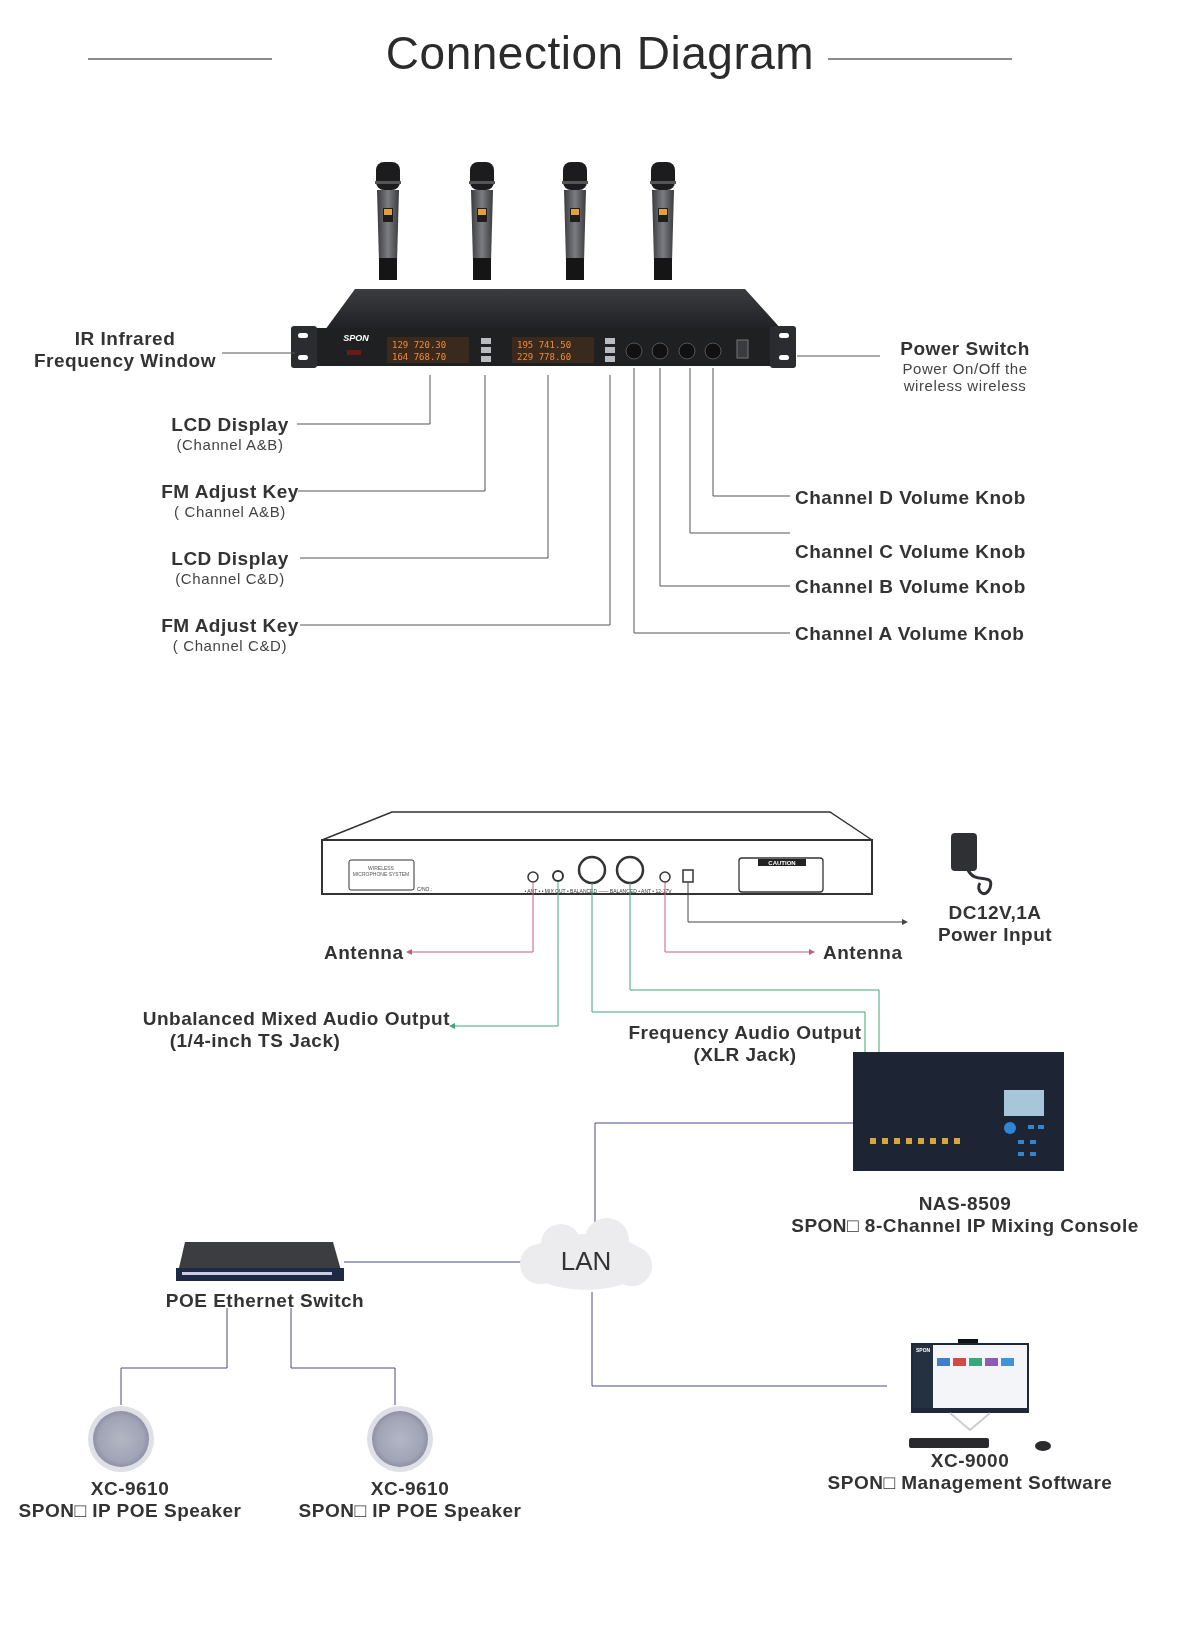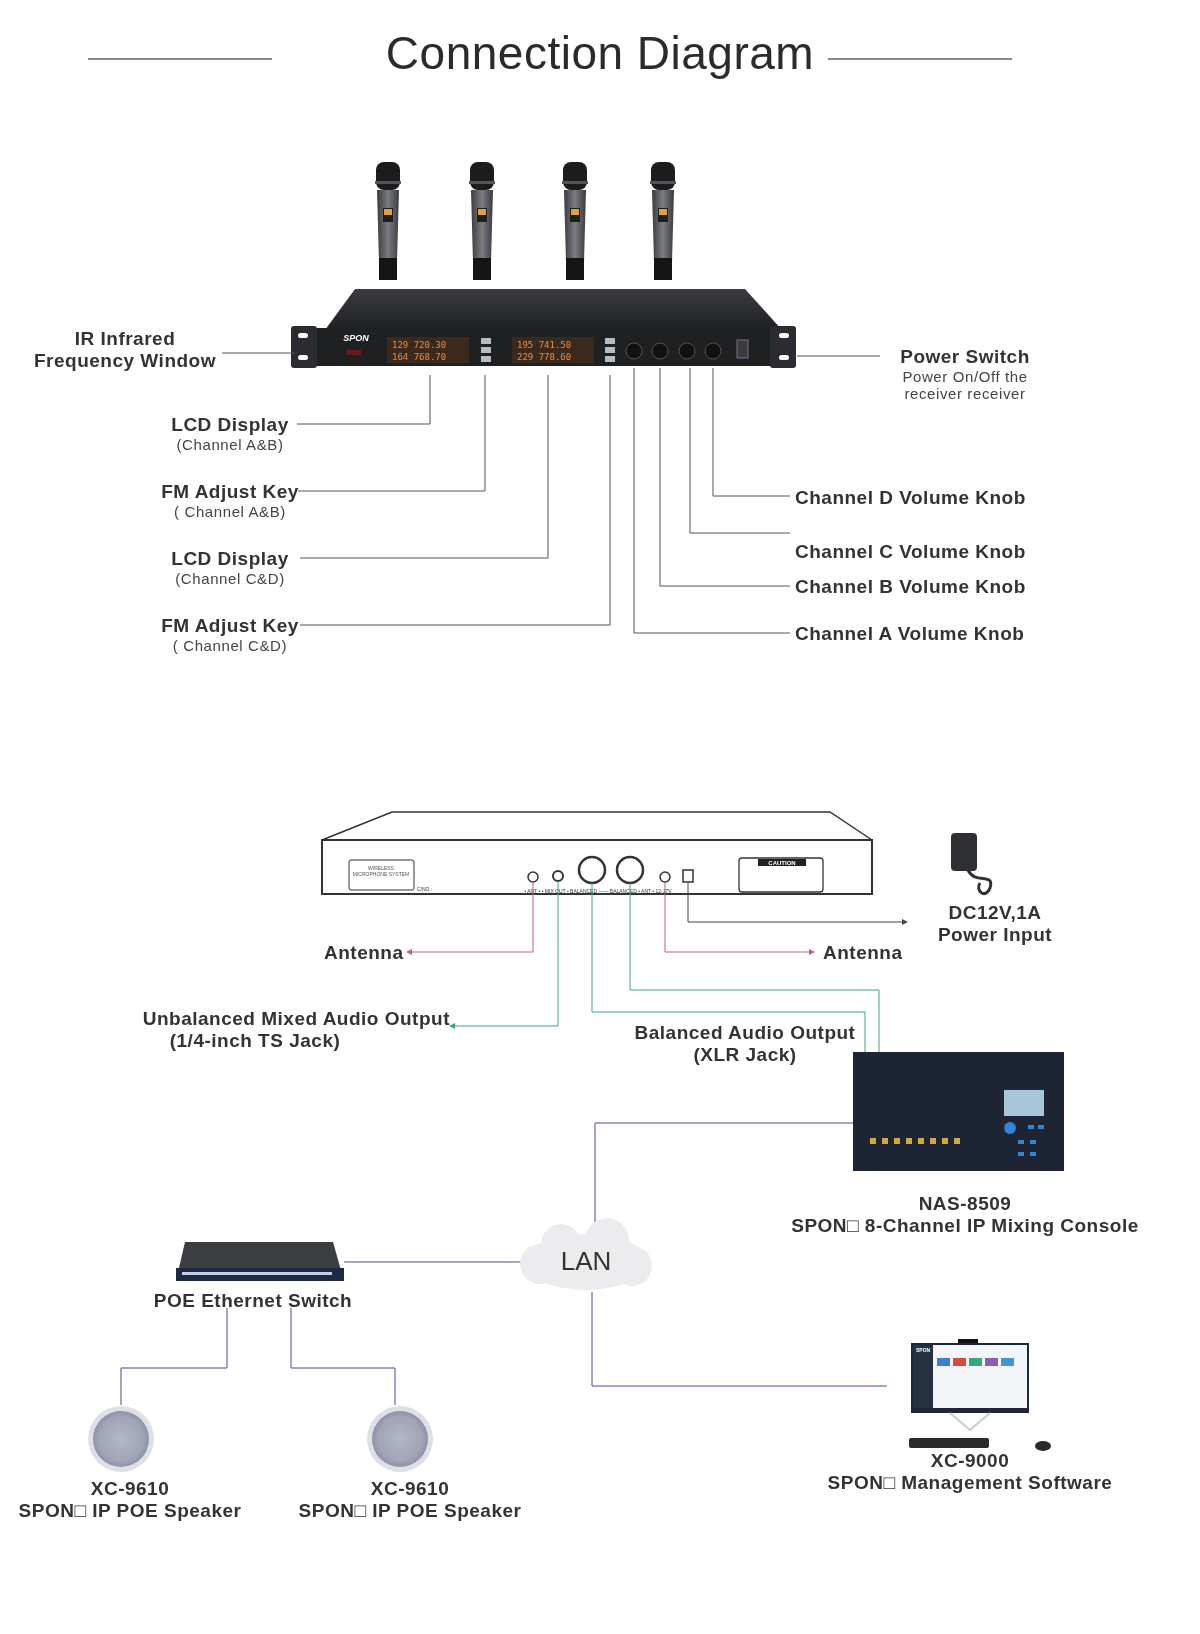--- a/index.html
+++ b/index.html
@@ -247,51 +247,51 @@
 </div>
 <div class="abs c" style="left:160px;width:140px;top:548px;">
   <div class="lbl">LCD Display</div>
   <div class="sub">(Channel C&amp;D)</div>
 </div>
 <div class="abs c" style="left:155px;width:150px;top:615px;">
   <div class="lbl">FM Adjust Key</div>
   <div class="sub">( Channel C&amp;D)</div>
 </div>
 
-<div class="abs c" style="left:880px;width:170px;top:346px;">
+<div class="abs c" style="left:880px;width:170px;top:338px;">
   <div class="lbl">Power Switch</div>
   <div class="sub" style="line-height:17px;">Power On/Off the</div>
-  <div class="sub" style="line-height:17px;">receiver receiver</div>
+  <div class="sub" style="line-height:17px;">wireless wireless</div>
 </div>
 
 <div class="abs lbl" style="left:795px;top:487px;">Channel D Volume Knob</div>
 <div class="abs lbl" style="left:795px;top:529px;margin-top:12px;">Channel C Volume Knob</div>
 <div class="abs lbl" style="left:795px;top:576px;">Channel B Volume Knob</div>
 <div class="abs lbl" style="left:795px;top:623px;">Channel A Volume Knob</div>
 
 <div class="abs lbl" style="left:324px;top:942px;">Antenna</div>
 <div class="abs lbl" style="left:823px;top:942px;">Antenna</div>
 <div class="abs lbl c" style="left:920px;width:150px;top:902px;line-height:22px;">
   <div>DC12V,1A</div>
   <div>Power Input</div>
 </div>
 
 <div class="abs c" style="left:90px;width:360px;top:1008px;">
   <div class="lbl" style="line-height:22px;text-align:right;">Unbalanced Mixed Audio Output</div>
   <div class="lbl" style="line-height:22px;margin-right:30px;">(1/4-inch TS Jack)</div>
 </div>
 
 <div class="abs lbl c" style="left:620px;width:250px;top:1022px;line-height:22px;">
-  <div>Balanced Audio Output</div>
+  <div>Frequency Audio Output</div>
   <div>(XLR Jack)</div>
 </div>
 
 <div class="abs lan-text c" style="left:546px;width:80px;top:1246px;">LAN</div>
 
-<div class="abs lbl c" style="left:128px;width:250px;top:1290px;text-align:center;">POE Ethernet Switch</div>
+<div class="abs lbl c" style="left:140px;width:250px;top:1290px;text-align:center;">POE Ethernet Switch</div>
 
 <div class="abs lbl c" style="left:770px;width:390px;top:1193px;line-height:22px;">
   <div>NAS-8509</div>
   <div>SPON□ 8-Channel IP Mixing Console</div>
 </div>
 
 <div class="abs lbl c" style="left:820px;width:300px;top:1450px;line-height:22px;">
   <div>XC-9000</div>
   <div>SPON□ Management Software</div>
 </div>

